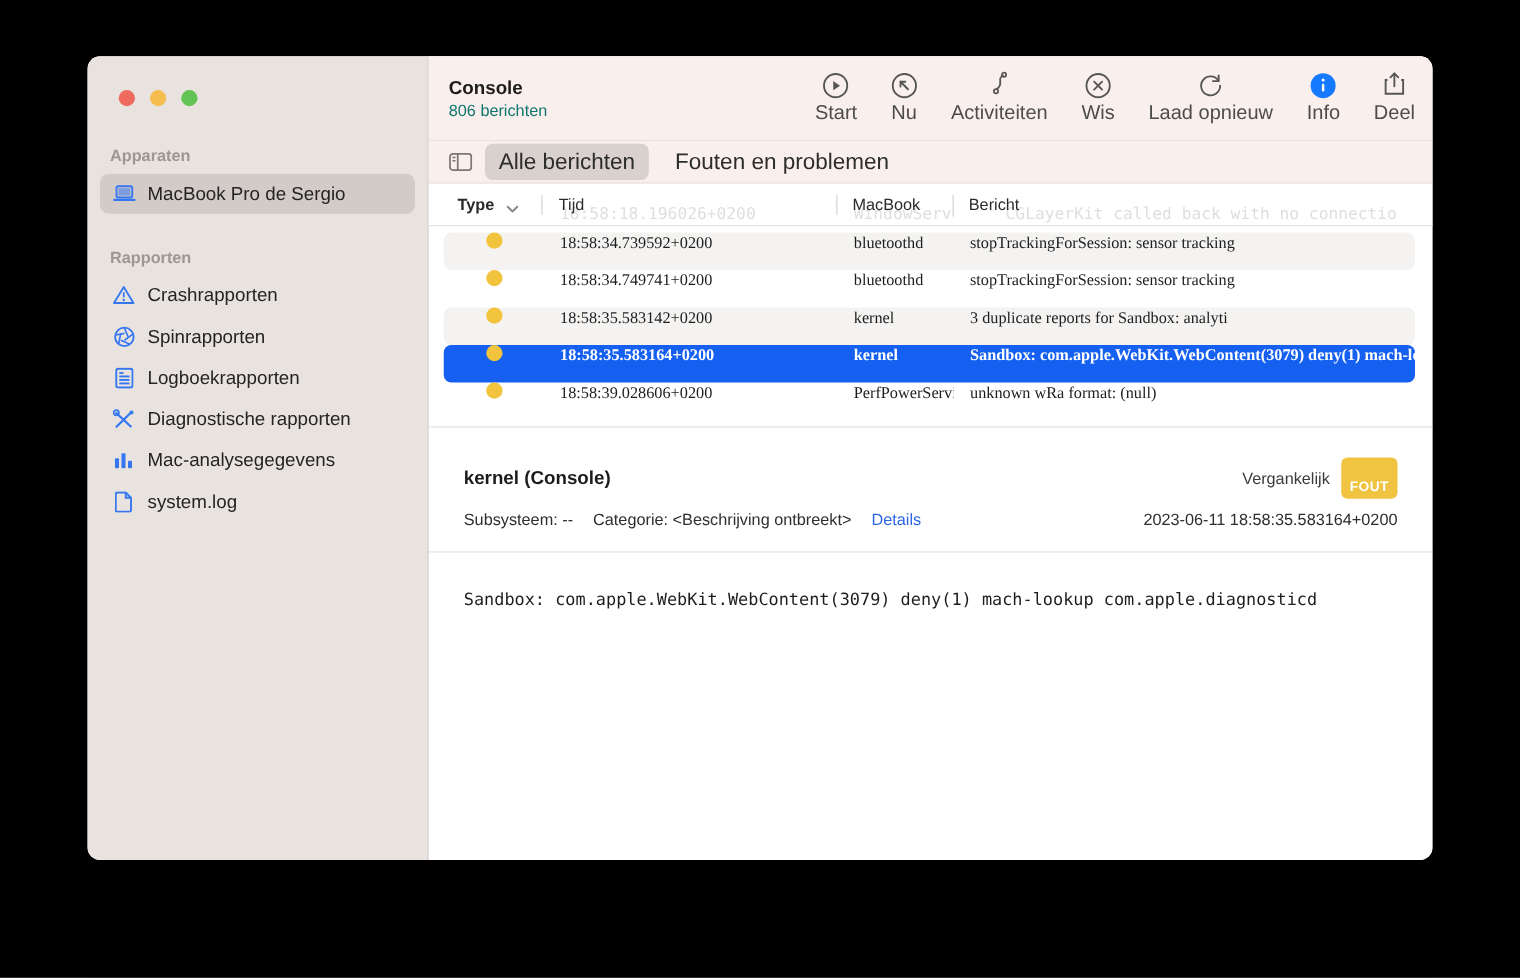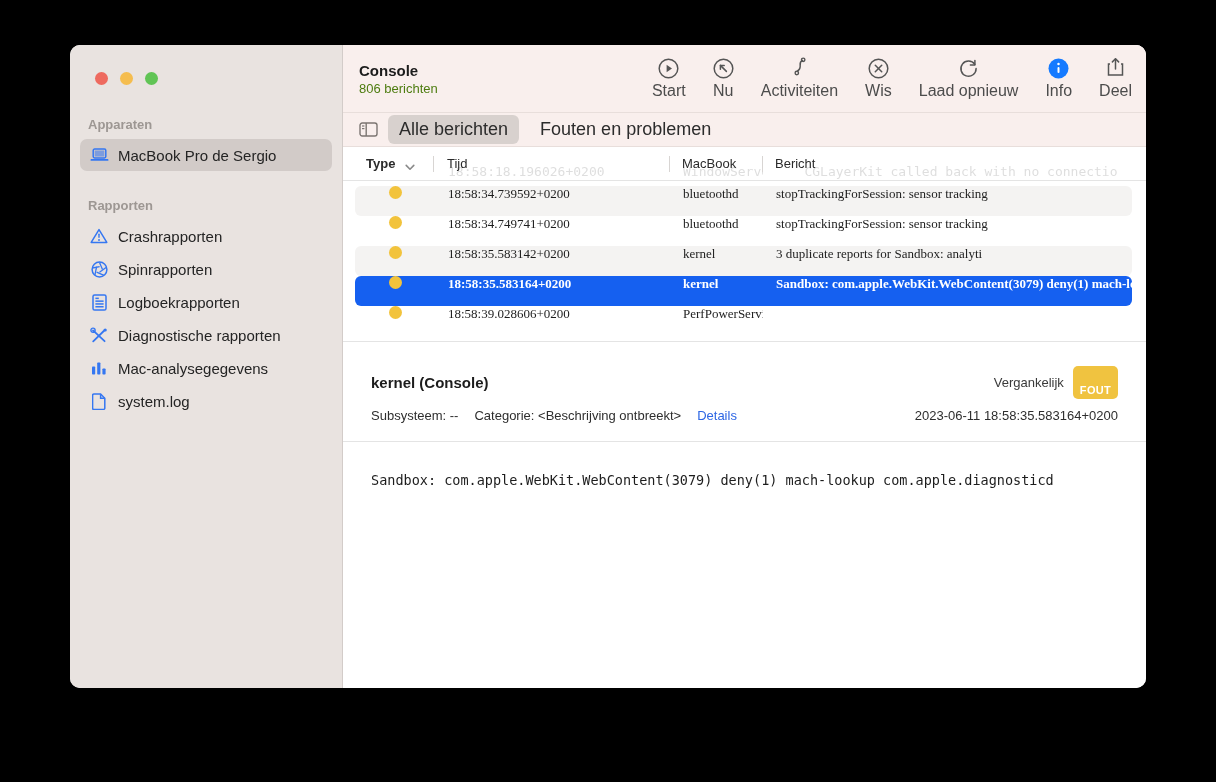--- a/index.html
+++ b/index.html
@@ -28,21 +28,21 @@
                color:#3577f1; flex:none; }
   .side-icon svg { display:block; }
 
   
   .main { flex:1; display:flex; flex-direction:column; background:#fff; min-width:0; }
 
   .toolbar { height:68px; background:#f9efed; border-bottom:1px solid #e8dedb;
              display:flex; align-items:center; padding:0 14px 0 16px; flex:none; }
   .tb-title-block { margin-right:auto; }
   .tb-title { font-size:15px; font-weight:700; color:#1c1c1c; }
-  .tb-sub { font-size:13px; color:#4d7c0f; margin-top:2px; }
+  .tb-sub { font-size:13px; color:#0f766e; margin-top:2px; }
   .tools { display:flex; align-items:flex-start; gap:27px; }
   .tool { display:flex; flex-direction:column; align-items:center; gap:3px; color:#4c4c4c; }
   .tool .t-icon { height:22px; display:flex; align-items:center; justify-content:center; color:#555; }
   .tool .t-label { font-size:16px; color:#4c4c4c; white-space:nowrap; }
   .tool.active .t-icon { color:#157aff; }
 
   .filterbar { height:34px; background:#f9efed; border-bottom:1px solid #e8dedb;
                display:flex; align-items:center; gap:10px; padding:0 16px; flex:none; }
   .pill { font-size:18px; color:#2c2c2c; padding:4px 11px; border-radius:6px; white-space:nowrap; }
   .pill.active { background:#d8d1ce; }
@@ -350,20 +350,21 @@
           <span class="cell-time">18:58:35.583164+0200</span>
           <span class="cell-proc">kernel</span>
           <span class="cell-msg">Sandbox: com.apple.WebKit.WebContent(3079) deny(1) mach-lookup com.apple.diagnosticd</span>
         </div>
         <div class="lrow">
           <span class="cell-type">
               <span class="type-dot"></span>
             </span>
           <span class="cell-time">18:58:39.028606+0200</span>
           <span class="cell-proc">PerfPowerServices</span>
+          <span class="cell-msg">unknown wRa format: (null)</span>
         </div>
       </div>
 
       <div class="full-divider"></div>
 
       <div class="detail">
         <div class="d-line1">
           <span class="d-title">kernel (Console)</span>
           <span class="d-right1">
             <span class="d-volatile">Vergankelijk</span>

